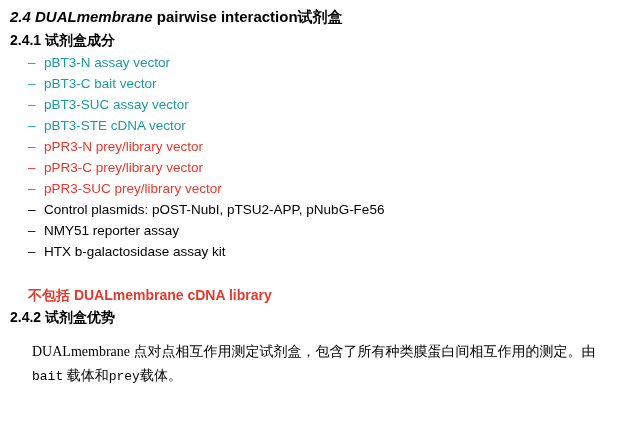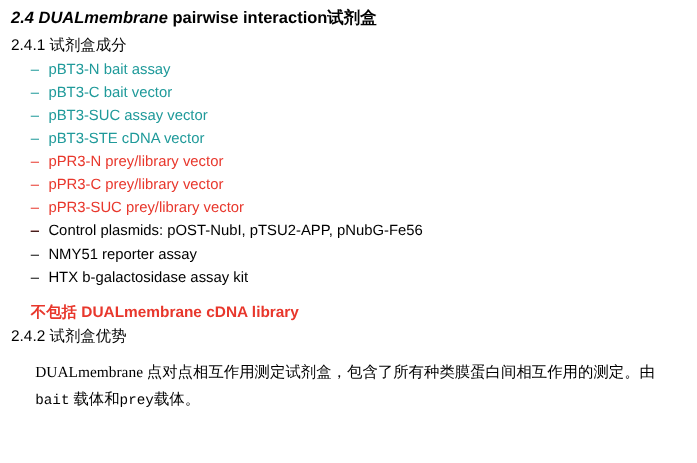--- a/index.html
+++ b/index.html
@@ -32,21 +32,21 @@
     font-style: italic;
   }
   .heading-main .num {
     font-style: italic;
   }
   .heading-main .cn {
     font-style: normal;
   }
   .heading-sub {
     font-size: 14px;
-    font-weight: normal;
+    font-weight: bold;
     line-height: 1.2;
     margin: 4px 0 3px 0;
   }
   .heading-sub .numpart {
     font-family: "Liberation Sans", sans-serif;
   }
   ul.items {
     list-style: none;
     margin: 0;
     padding: 0 0 0 18px;
@@ -64,21 +64,21 @@
     top: 0;
   }
   .c-teal { color: #1f9a9a; }
   .c-red  { color: #e8372c; }
   .c-black { color: #000000; }
   .note-red {
     color: #e8372c;
     font-weight: bold;
     font-size: 14px;
     line-height: 20px;
-    margin: 11px 0 2px 18px;
+    margin: 23px 0 2px 18px;
     white-space: nowrap;
   }
   .body-para {
     font-family: "Liberation Serif", serif;
     font-size: 14px;
     line-height: 24px;
     margin: 14px 0 0 22px;
     max-width: 600px;
   }
   .body-para .mono {
@@ -97,21 +97,21 @@
     <span class="it">DUALmembrane</span>
     <span>pairwise interaction</span><span class="cn">试剂盒</span>
   </div>
 
   <div class="heading-sub">
     <span class="numpart">2.4.1</span>
     <span>试剂盒成分</span>
   </div>
 
   <ul class="items">
-    <li><span class="dash c-teal">–</span><span class="c-teal">pBT3-N bait assay</span></li>
+    <li><span class="dash c-teal">–</span><span class="c-teal">pBT3-N assay vector</span></li>
     <li><span class="dash c-teal">–</span><span class="c-teal">pBT3-C bait vector</span></li>
     <li><span class="dash c-teal">–</span><span class="c-teal">pBT3-SUC assay vector</span></li>
     <li><span class="dash c-teal">–</span><span class="c-teal">pBT3-STE cDNA vector</span></li>
     <li><span class="dash c-red">–</span><span class="c-red">pPR3-N prey/library vector</span></li>
     <li><span class="dash c-red">–</span><span class="c-red">pPR3-C prey/library vector</span></li>
     <li><span class="dash c-red">–</span><span class="c-red">pPR3-SUC prey/library vector</span></li>
     <li><span class="dash c-red">–</span></li>
     <li><span class="dash c-black">–</span><span class="c-black">Control plasmids:  pOST-NubI, pTSU2-APP, pNubG-Fe56</span></li>
     <li><span class="dash c-black">–</span><span class="c-black">NMY51 reporter assay</span></li>
     <li><span class="dash c-black">–</span><span class="c-black">HTX b-galactosidase assay kit</span></li>

